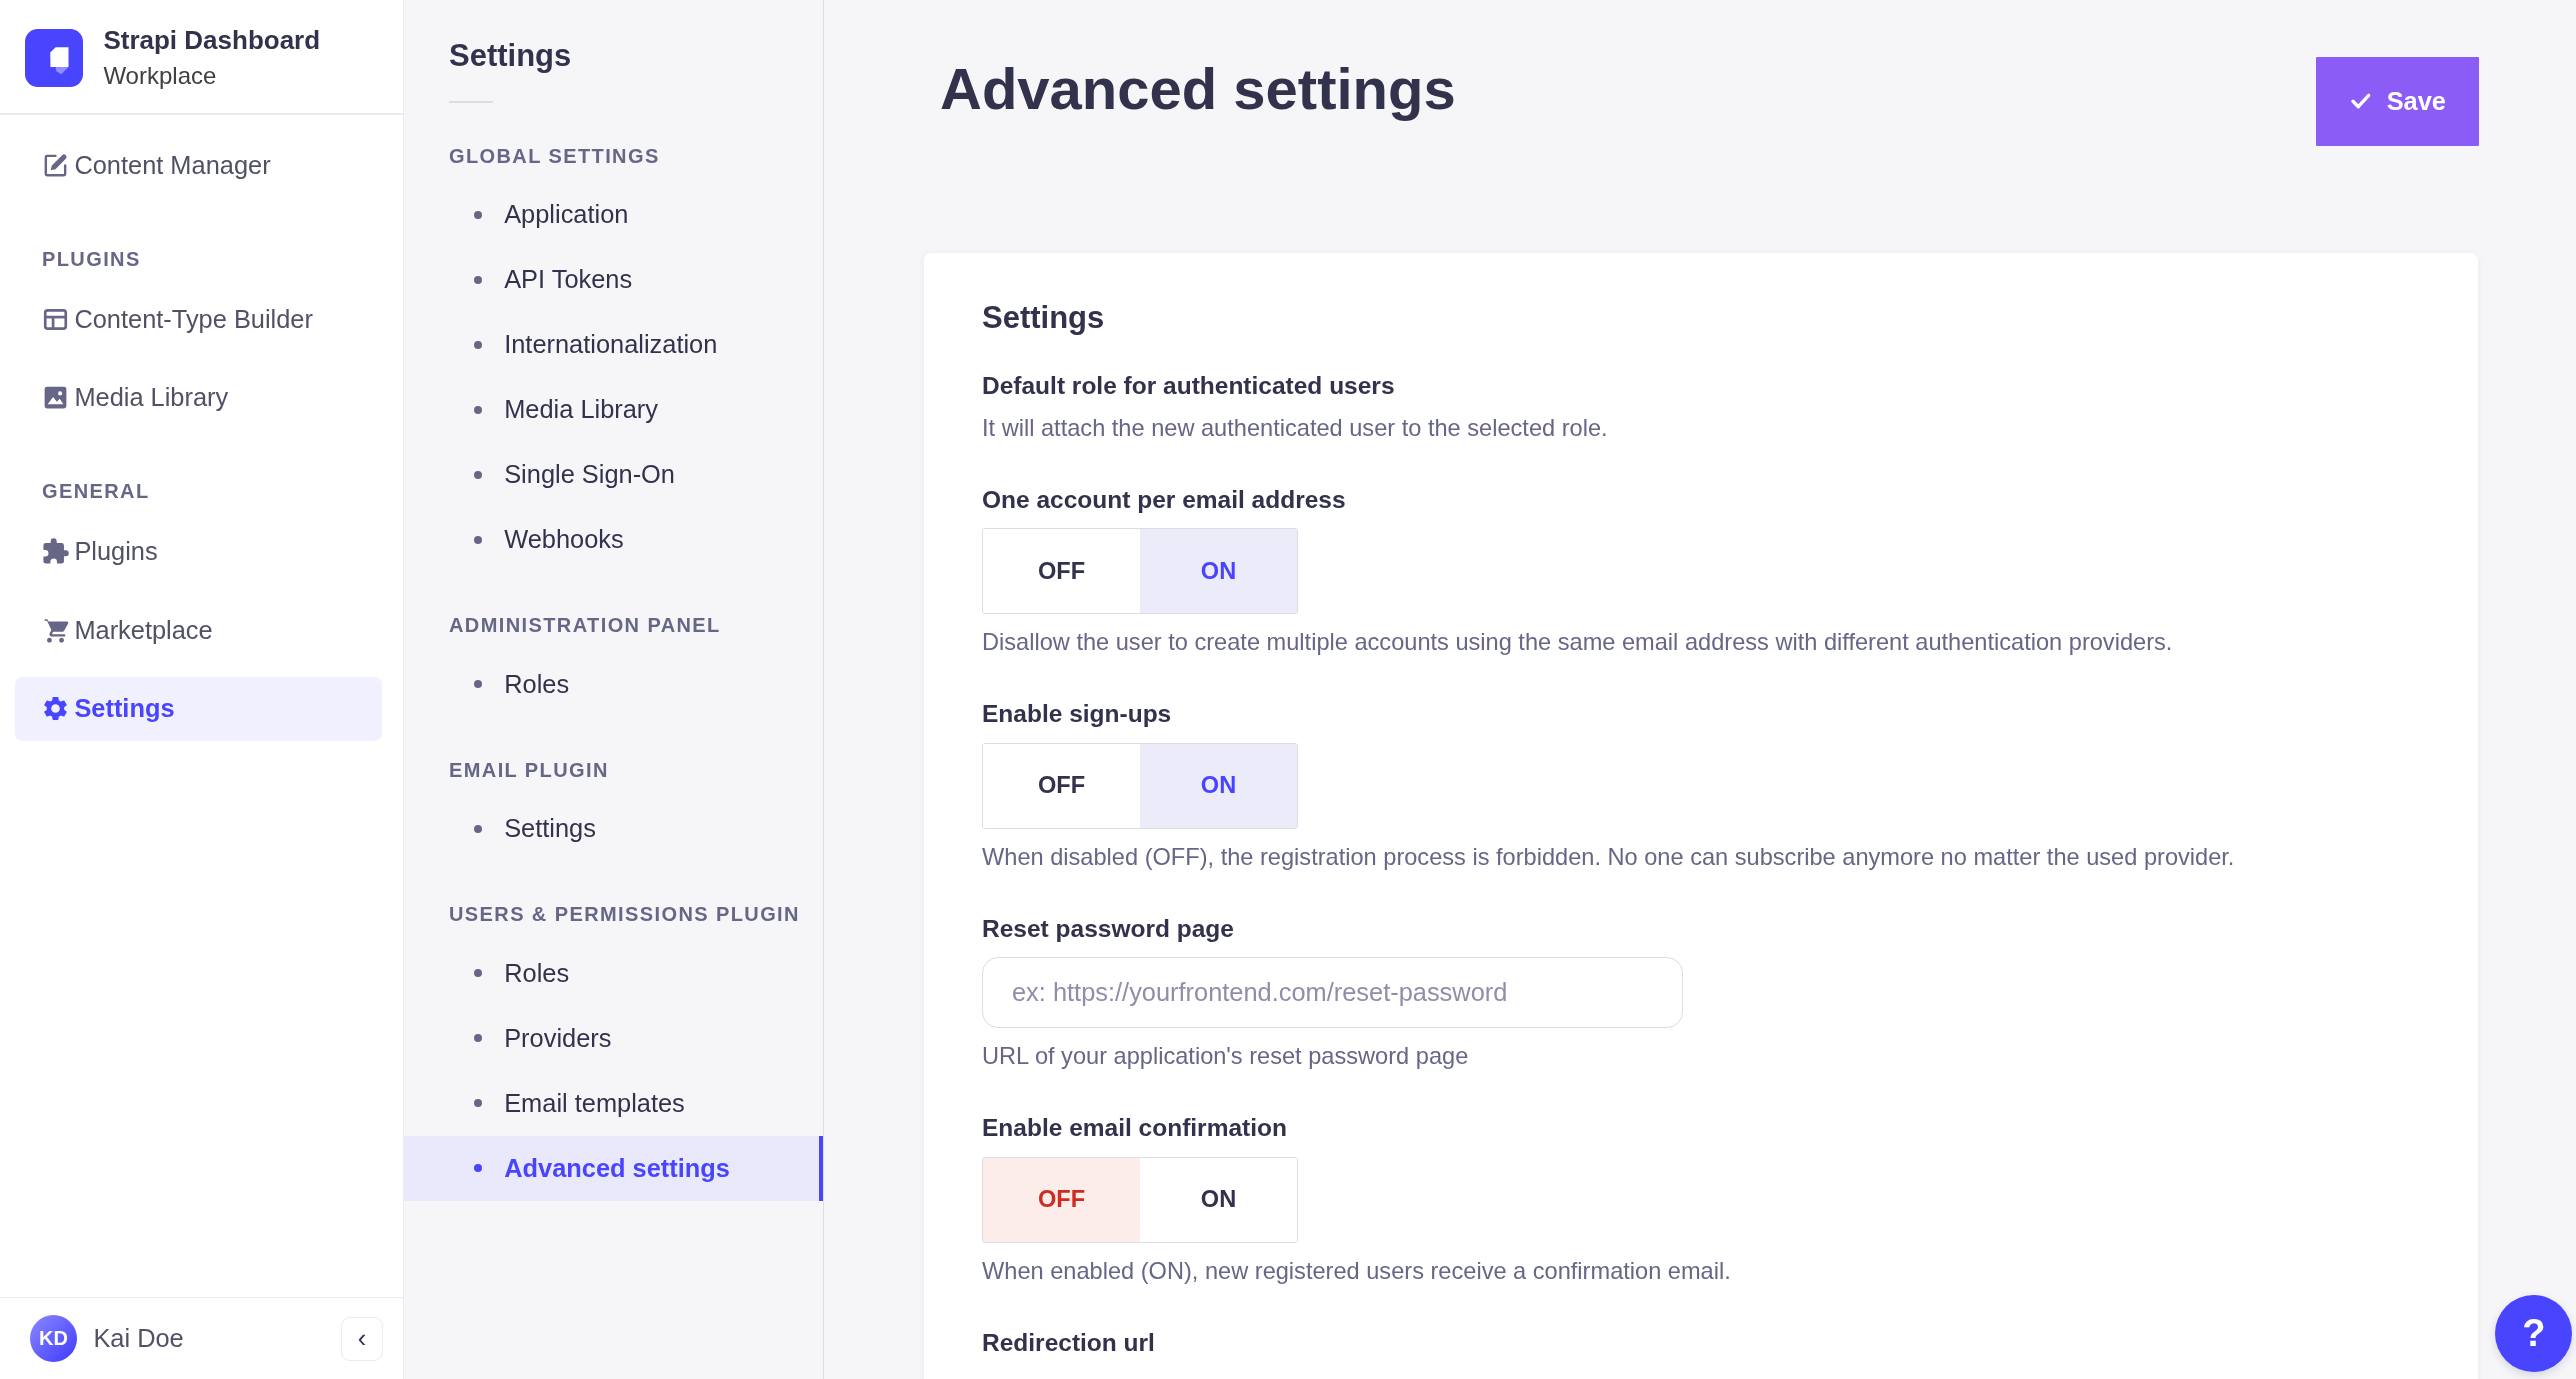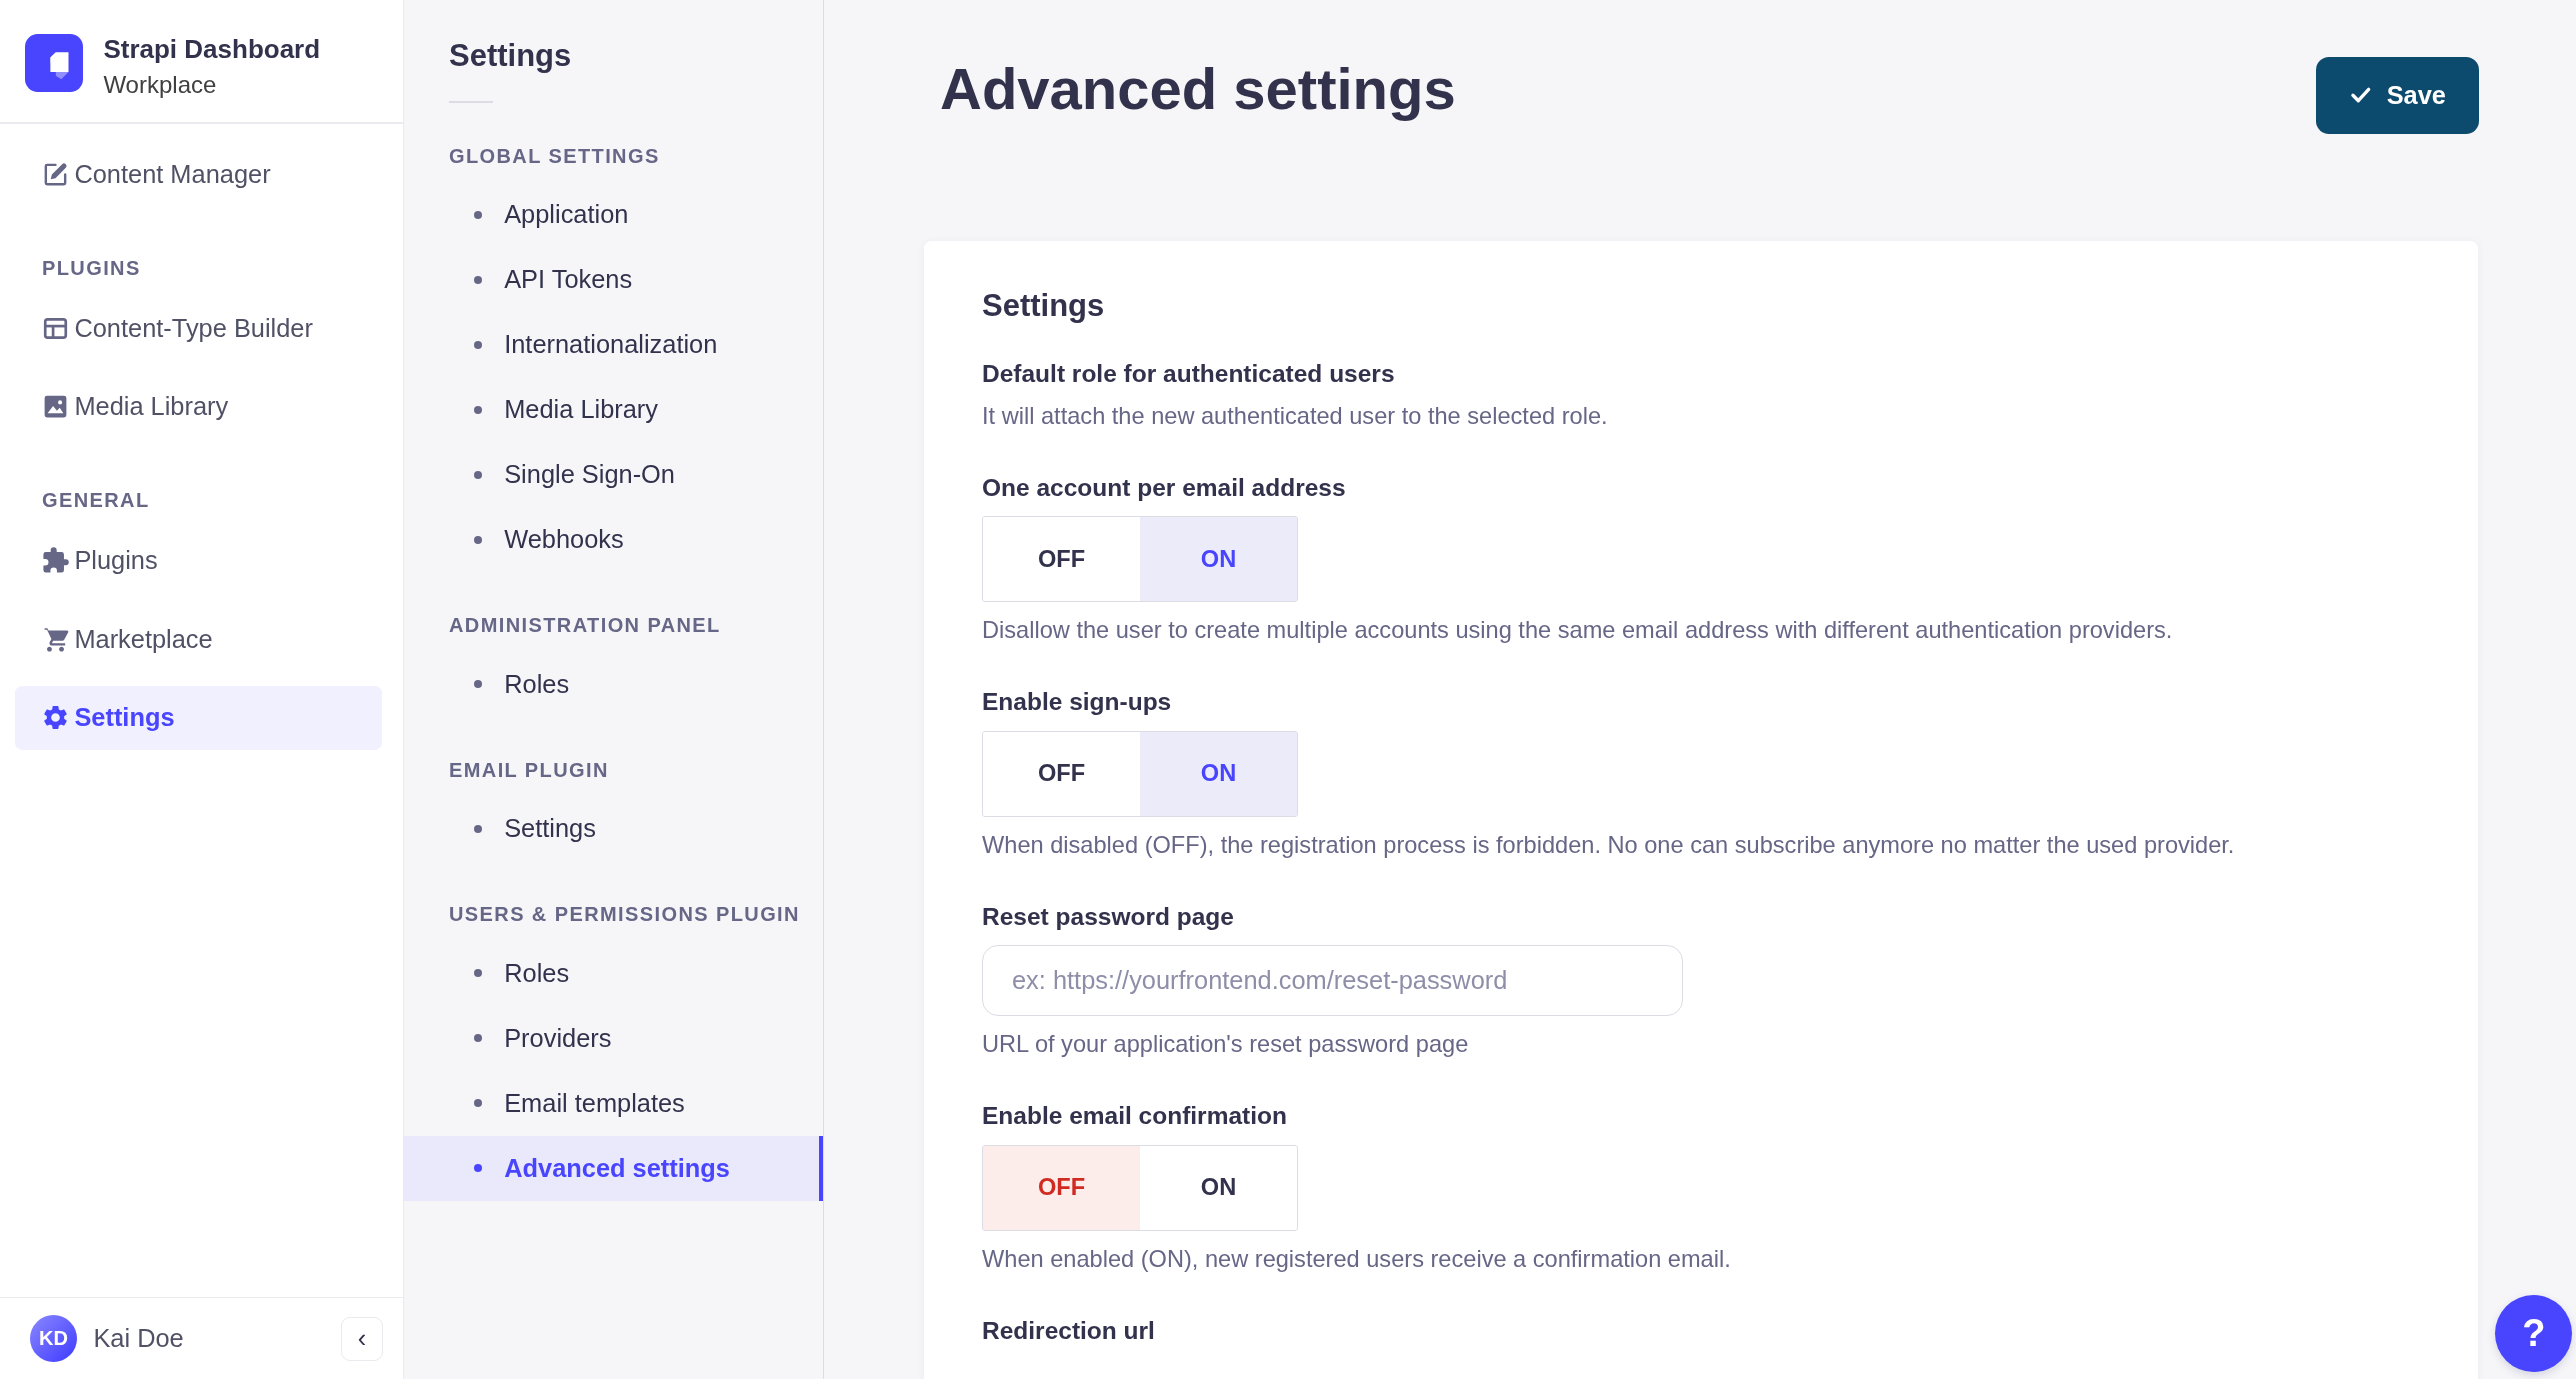--- a/index.html
+++ b/index.html
@@ -2,21 +2,21 @@
 <html style="font-size:14.5px"><head>
 <meta charset="utf-8">
 <style>
   * { margin:0; padding:0; box-sizing:border-box; }
   html,body { width:2576px; height:1379px; overflow:hidden; }
   body { font-family:"Liberation Sans", sans-serif; background:#f6f6f9; color:#32324d; }
   .app { display:flex; width:2576px; height:1379px; }
 
   
   .sidebar { width:404px; height:100%; background:#ffffff; border-right:1.8px solid #eaeaef; display:flex; flex-direction:column; flex-shrink:0; }
-  .brand { display:flex; align-items:flex-start; gap:20px; padding:25.4px 22px 23.6px 25.4px;margin-top:9px; }
+  .brand { display:flex; align-items:center; gap:20px; padding:25.4px 22px 23.6px 25.4px; }
   .brand-logo { width:58px; height:58px; border-radius:12.7px; background:#4945ff; flex-shrink:0; display:flex; align-items:center; justify-content:center; }
   .brand-text .t1 { font-size:26px; font-weight:700; color:#32324d; }
   .brand-text .t2 { font-size:24px; color:#404040; margin-top:5.5px; }
   .sb-divider { height:1.8px; background:#eaeaef; width:100%; }
   .sb-menu { padding-top:18px; flex:1 1 auto; }
   .sb-item { display:flex; align-items:center; gap:4px; height:64px; margin:0 21px 14.5px 15.4px; padding-left:26px; border-radius:7.3px; font-size:25.4px; color:#515166; cursor:pointer; }
   .sb-item svg { width:29px; height:29px; flex-shrink:0; }
   .sb-item.active { background:#f0f0ff; color:#4945ff; font-weight:700; }
   .sb-section { font-size:20px; font-weight:700; letter-spacing:1.4px; color:#666687; padding:36px 0 16.4px 42px; }
   .sb-footer { border-top:1.8px solid #eaeaef; height:82px; display:flex; align-items:center; padding:0 20px 0 30px; }
@@ -32,21 +32,21 @@
   .sn-item { position:relative; display:flex; align-items:center; height:65px; padding-left:70px; font-size:25.4px; color:#32324d; cursor:pointer; }
   .sn-item .bullet { width:8.2px; height:8.2px; border-radius:50%; background:#666687; margin-right:22px; flex-shrink:0; }
   .sn-item.active { background:#e9e9fb; color:#4945ff; font-weight:700; }
   .sn-item.active .bullet { background:#4945ff; }
   .sn-item.active .active-bar { position:absolute; right:0; top:0; width:4.5px; height:100%; background:#4945ff; }
 
   
   .main { flex:1; height:100%; overflow:hidden; background:#f6f6f9; position:relative; }
   .page-header { display:flex; align-items:flex-start; justify-content:space-between; padding:53px 97px 0 116px; }
   .page-title { font-size:58px; font-weight:700; color:#32324d; line-height:1.25; }
-  .save-btn { margin-top:3.6px; height:77px; min-width:154px; padding:0 33px; background:#0c4a6e; color:#fff; border:none; border-radius:13px; font-size:25.4px; font-weight:700; font-family:"Liberation Sans",sans-serif; display:flex; align-items:center; gap:14.5px; cursor:pointer; }
+  .save-btn { margin-top:3.6px; height:89px; min-width:154px; padding:0 33px; background:#8b5cf6; color:#fff; border:none; border-radius:1px; font-size:25.4px; font-weight:700; font-family:"Liberation Sans",sans-serif; display:flex; align-items:center; gap:14.5px; cursor:pointer; }
   .save-btn svg { width:23.6px; height:23.6px; }
 
   .card { width:1554px; margin:107px 0 0 100px; background:#ffffff; border-radius:7.3px; box-shadow:0 1.8px 9px rgba(33,33,82,0.05); padding:47px 58px 58px 58px; }
   .card h3 { font-size:31px; font-weight:700; color:#32324d; margin-bottom:36px; }
   .field { margin-top:44px; }
   .field:first-of-type { margin-top:0; }
   .field-label { font-size:24.5px; font-weight:700; color:#32324d; margin-bottom:14.5px; }
   .hint { font-size:23.6px; color:#666687; margin-top:15px; }
 
   .select { width:701px; height:69px; background:#fff; border:1.8px solid #dcdce4; border-radius:7.3px; display:flex; align-items:center; padding:0 29px; font-size:25.4px; color:#32324d; cursor:pointer; justify-content:space-between; }

